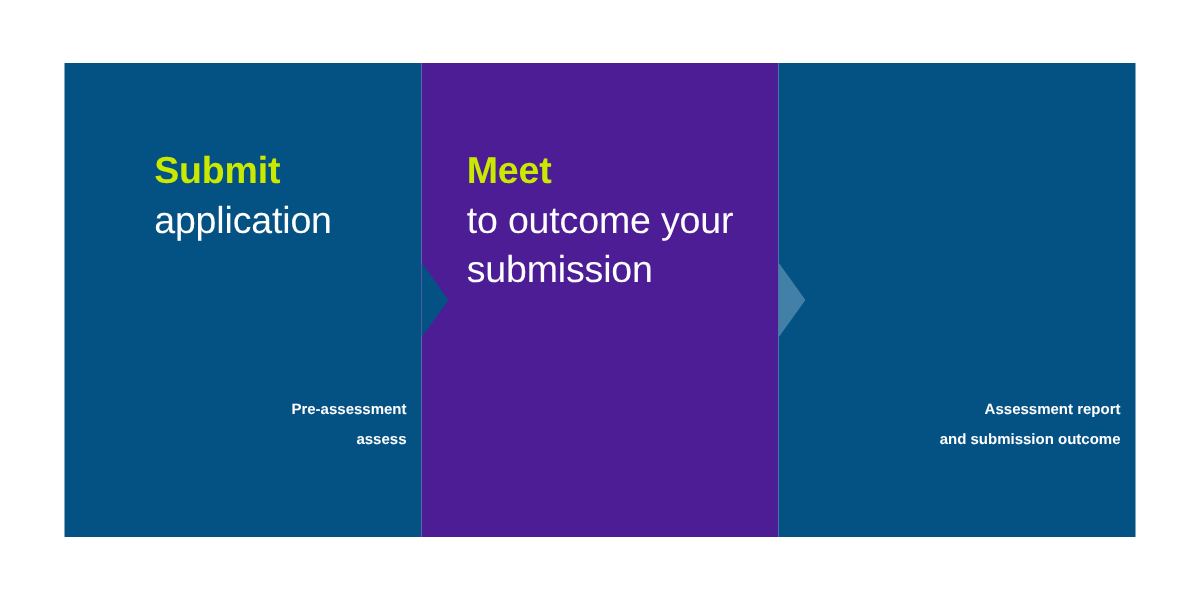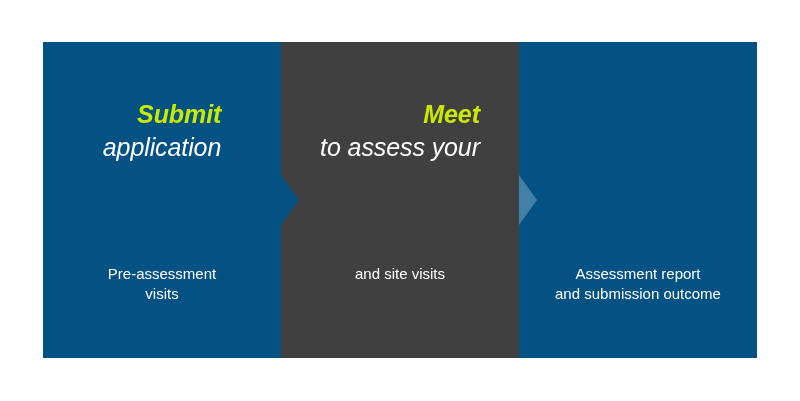--- a/index.html
+++ b/index.html
@@ -29,97 +29,96 @@
     position: relative;
     width: 238px;
     height: 100%;
     box-sizing: border-box;
     display: flex;
     flex-direction: column;
     align-items: center;
   }
 
   .step-panel.tone-dark  { background: #045184; }
-  .step-panel.tone-mid   { background: #404040; }
+  .step-panel.tone-mid   { background: #4c1d95; }
 
   
   .chevron {
     position: absolute;
     top: 133px;
     left: 100%;
     width: 18px;
     height: 50px;
     z-index: 5;
     pointer-events: none;
   }
   .chevron svg { display: block; }
 
   .headline {
     margin: 0;
     padding: 0 12px;
-    text-align: right;
+    text-align: left;
     font-size: 25px;
     line-height: 33px;
     font-weight: 400;
     color: #ffffff;
     letter-spacing: -0.1px;
     margin-top: 56px;
-    font-style: italic;
   }
   .headline .accent {
     color: #C9EA00;
     font-weight: 700;
   }
   .headline .plain {
     color: #ffffff;
     font-weight: 400;
   }
   .headline .line { display: block; }
 
   .caption {
     margin: 0;
     padding: 0 10px;
-    text-align: center;
-    font-size: 15px;
+    text-align: right;
+    font-size: 10px;
     line-height: 20px;
-    font-weight: 400;
+    font-weight: 700;
     color: #ffffff;
     position: absolute;
     top: 222px;
     left: 0;
     right: 0;
   }
   .caption .line { display: block; }
 </style>
 </head>
 <body>
 
 <div id="infographic">
     <div class="step-panel tone-dark">
       <p class="headline">
         <span class="line"><span class="accent">Submit</span></span>
         <span class="line"><span class="plain">application</span></span>
       </p>
       <p class="caption">
         <span class="line">Pre-assessment</span>
-        <span class="line">visits</span>
+        <span class="line">assess</span>
       </p>
       <span class="chevron">
         <svg width="18" height="50" viewBox="0 0 18 50" xmlns="http://www.w3.org/2000/svg" aria-hidden="true">
           <polygon points="0,0 18,25 0,50" fill="#045184"></polygon>
         </svg>
       </span>
     </div>
     <div class="step-panel tone-mid">
       <p class="headline">
         <span class="line"><span class="accent">Meet</span></span>
-        <span class="line"><span class="plain">to assess your</span></span>
+        <span class="line"><span class="plain">to outcome your</span></span>
+        <span class="line"><span class="plain">submission</span></span>
       </p>
       <p class="caption">
-        <span class="line">and site visits</span>
       </p>
       <span class="chevron">
         <svg width="18" height="50" viewBox="0 0 18 50" xmlns="http://www.w3.org/2000/svg" aria-hidden="true">
           <polygon points="0,0 18,25 0,50" fill="#4280A8"></polygon>
         </svg>
       </span>
     </div>
     <div class="step-panel tone-dark">
       <p class="caption">
         <span class="line">Assessment report</span>

